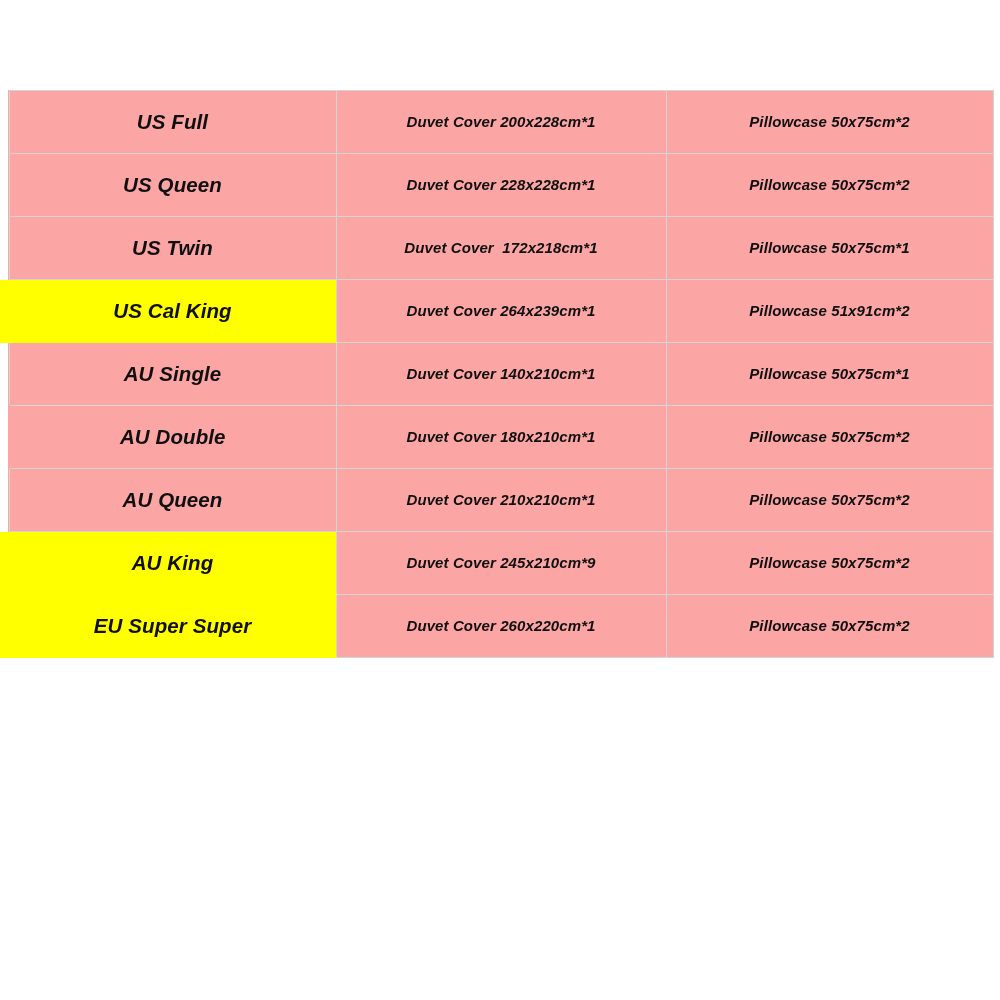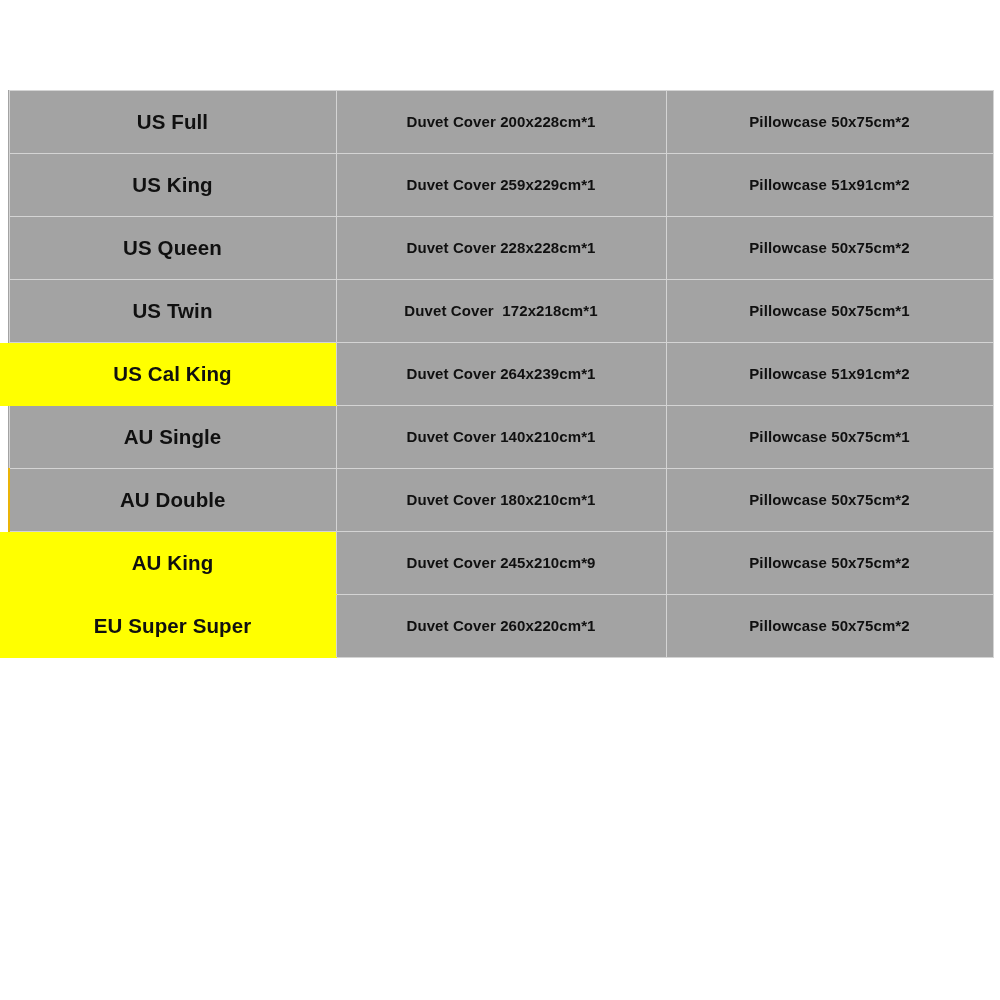--- a/index.html
+++ b/index.html
@@ -20,21 +20,22 @@
     background: #ffffff;
     overflow: hidden;
   }
   #size-table {
     position: absolute;
     left: 8px;
     top: 90px;
     width: 984px;
     border-collapse: collapse;
     table-layout: fixed;
-    background: #a3a3a3;
+    background: #fca5a5;
+    font-style: italic;
   }
   #size-table col.c1 { width: 327px; }
   #size-table col.c2 { width: 330px; }
   #size-table col.c3 { width: 327px; }
 
   #size-table tr { height: 63px; }
 
   #size-table td {
     border: 1px solid #d4d4d4;
     text-align: center;
@@ -59,43 +60,38 @@
   #size-table tr.is-highlight td.col-size {
     background: #ffff00;
     border-left-color: #ffff00;
     border-top-color: #ffff00;
     border-bottom-color: #ffff00;
     box-shadow: -9px 0 0 0 #ffff00;
   }
 
   
   #size-table tr.is-marked td.col-size {
-    border-left: 2px solid #eab308;
+    border-left: 2px solid #fca5a5;
   }
 </style>
 </head>
 <body>
 
 <div id="page">
   <table id="size-table">
     <colgroup>
       <col class="c1">
       <col class="c2">
       <col class="c3">
     </colgroup>
     <tbody>
         <tr>
           <td class="col-size">US Full</td>
           <td class="col-duvet">Duvet Cover 200x228cm*1</td>
           <td class="col-pillow">Pillowcase 50x75cm*2</td>
-        </tr>
-        <tr>
-          <td class="col-size">US King</td>
-          <td class="col-duvet">Duvet Cover 259x229cm*1</td>
-          <td class="col-pillow">Pillowcase 51x91cm*2</td>
         </tr>
         <tr>
           <td class="col-size">US Queen</td>
           <td class="col-duvet">Duvet Cover 228x228cm*1</td>
           <td class="col-pillow">Pillowcase 50x75cm*2</td>
         </tr>
         <tr>
           <td class="col-size">US Twin</td>
           <td class="col-duvet">Duvet Cover  172x218cm*1</td>
           <td class="col-pillow">Pillowcase 50x75cm*1</td>
@@ -108,20 +104,25 @@
         <tr>
           <td class="col-size">AU Single</td>
           <td class="col-duvet">Duvet Cover 140x210cm*1</td>
           <td class="col-pillow">Pillowcase 50x75cm*1</td>
         </tr>
         <tr class="is-marked">
           <td class="col-size">AU Double</td>
           <td class="col-duvet">Duvet Cover 180x210cm*1</td>
           <td class="col-pillow">Pillowcase 50x75cm*2</td>
         </tr>
+        <tr>
+          <td class="col-size">AU Queen</td>
+          <td class="col-duvet">Duvet Cover 210x210cm*1</td>
+          <td class="col-pillow">Pillowcase 50x75cm*2</td>
+        </tr>
         <tr class="is-highlight">
           <td class="col-size">AU King</td>
           <td class="col-duvet">Duvet Cover 245x210cm*9</td>
           <td class="col-pillow">Pillowcase 50x75cm*2</td>
         </tr>
         <tr class="is-highlight">
           <td class="col-size">EU Super Super</td>
           <td class="col-duvet">Duvet Cover 260x220cm*1</td>
           <td class="col-pillow">Pillowcase 50x75cm*2</td>
         </tr>

